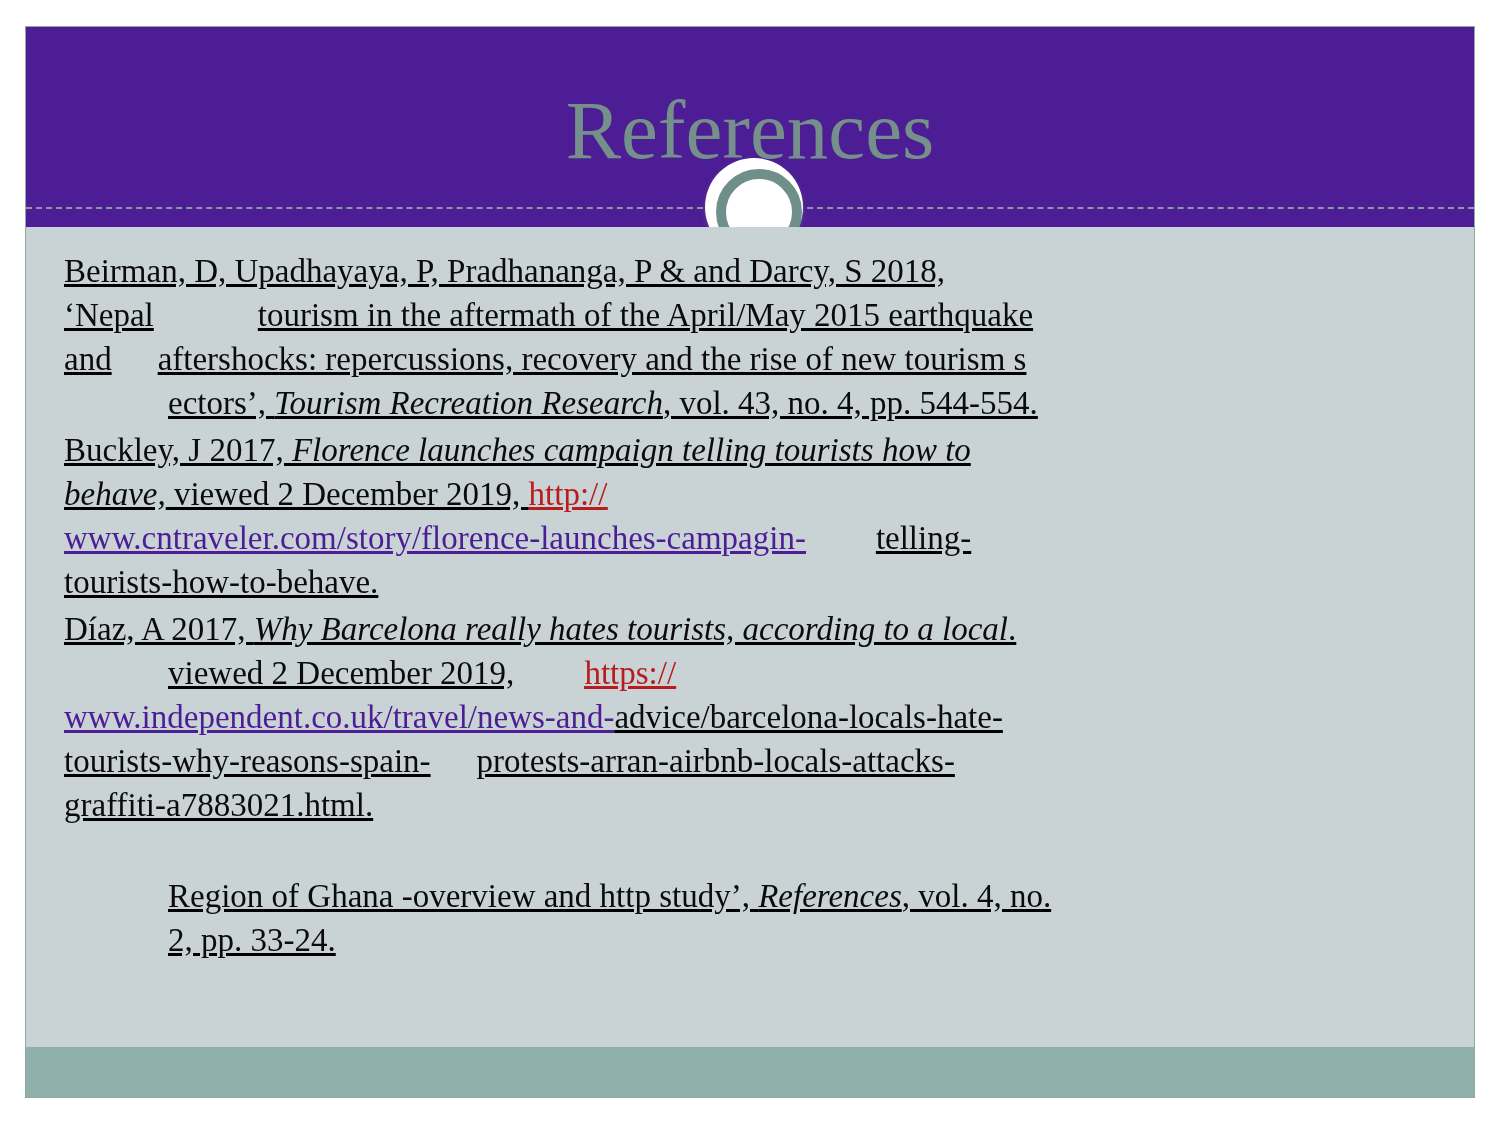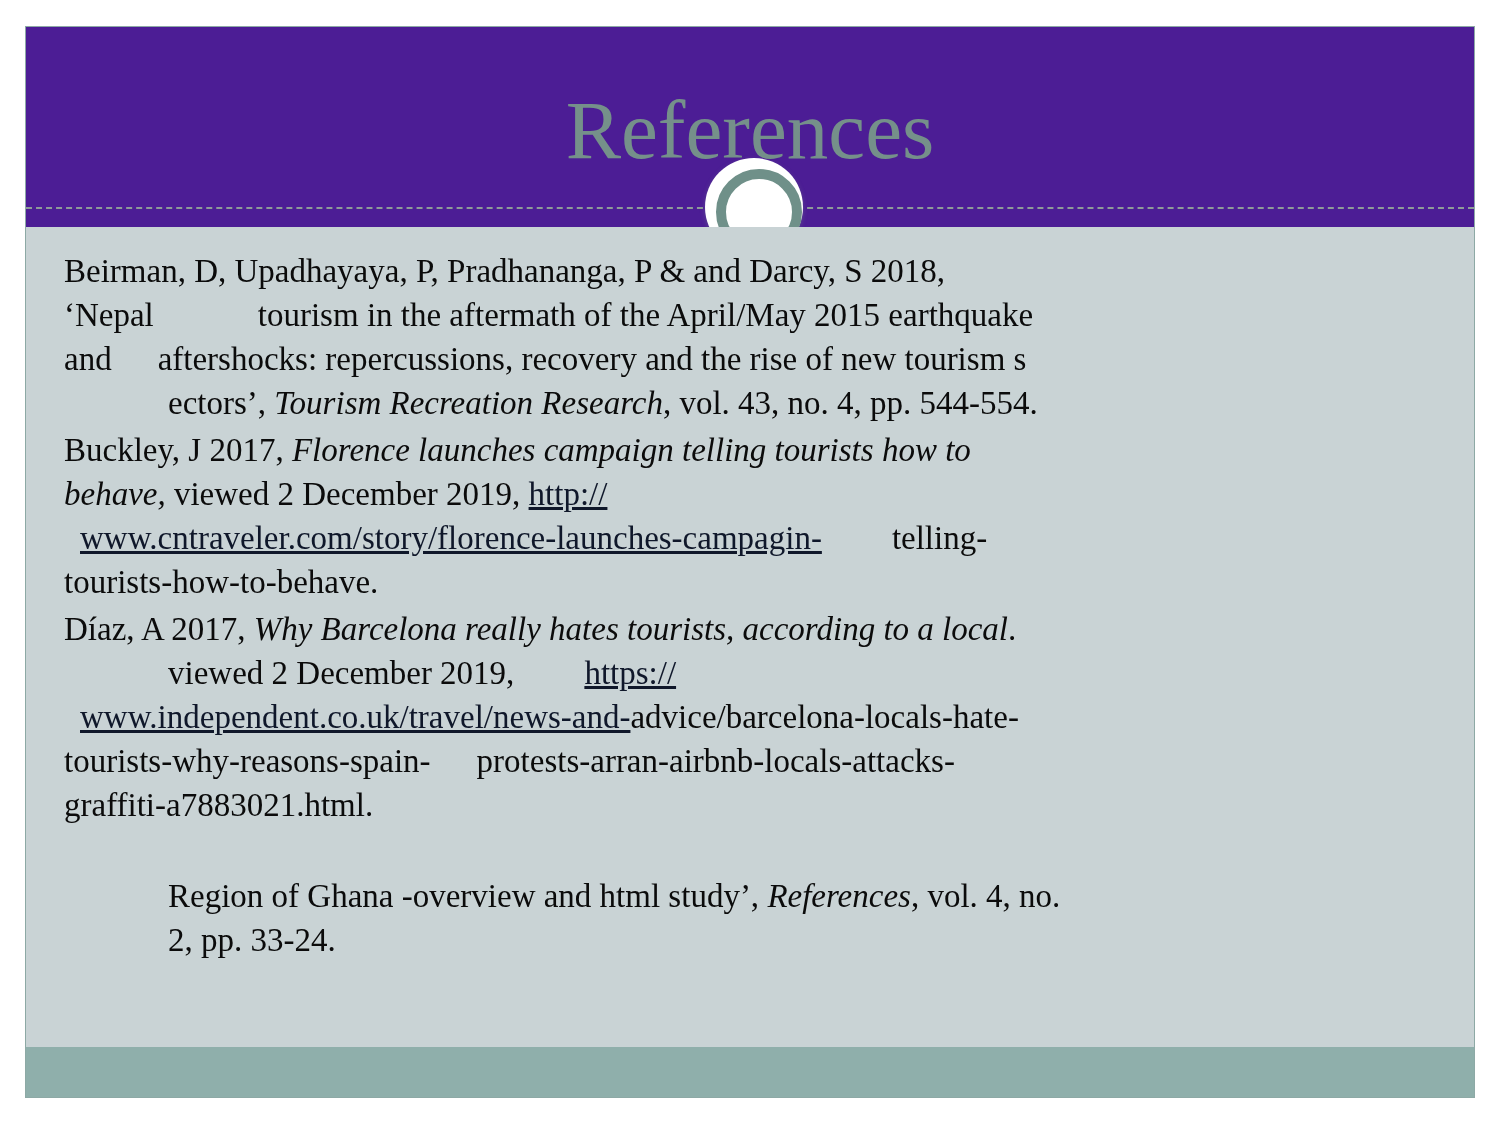--- a/index.html
+++ b/index.html
@@ -94,46 +94,46 @@
     height: 820px;
     background: #c9d3d5;
     padding: 22px 30px 0 38px;
     box-sizing: border-box;
   }
 
   .ref-list {
     margin: 0;
     padding: 0;
     list-style: none;
+    text-decoration: underline;
   }
   .ref-item {
     font-size: 33px;
     line-height: 44px;
     color: #0b0b0b;
     margin: 0 0 0 0;
     text-align: left;
     word-spacing: 0px;
   }
   .ref-item + .ref-item {
     margin-top: 3px;
   }
 
   .it { font-style: italic; }
   .tab { display: inline-block; width: 104px; }
   .tab-sm { display: inline-block; width: 70px; }
   .tab-xs { display: inline-block; width: 46px; }
 
   .lnk-blue {
-    color: #0f172a;
+    color: #b91c1c;
     text-decoration: underline;
   }
   .lnk-dark {
-    color: #0f172a;
+    color: #4c1d95;
     text-decoration: underline;
-    margin-left: 16px;
   }
 
   
   .bottom-band {
     position: absolute;
     left: 0;
     right: 0;
     top: 1020px;
     height: 51px;
     background: #8fafab;
@@ -153,19 +153,19 @@
   <div class="ornament">
     <div class="halo"></div>
     <div class="ring"></div>
   </div>
 
   <div class="body-zone">
     <ul class="ref-list" id="ref-list">
         <li class="ref-item"><span>Beirman, D, Upadhayaya, P, Pradhananga, P &amp; and Darcy, S 2018,</span><br><span>‘Nepal</span><span class="tab"></span><span>tourism in the aftermath of the April/May 2015 earthquake</span><br><span>and</span><span class="tab-xs"></span><span>aftershocks: repercussions, recovery and the rise of new tourism s</span><br><span class="tab"></span><span>ectors’, </span><span class="it">Tourism Recreation Research</span><span>, vol. 43, no. 4, pp. 544-554.</span></li>
         <li class="ref-item"><span>Buckley, J 2017, </span><span class="it">Florence launches campaign telling tourists how to</span><br><span class="it">behave,</span><span> viewed 2 December 2019,  </span><span class="lnk-blue">http://</span><br><span class="lnk-dark">www.cntraveler.com/story/florence-launches-campagin-</span><span class="tab-sm"></span><span>telling-</span><br><span>tourists-how-to-behave.</span></li>
         <li class="ref-item"><span>Díaz, A 2017, </span><span class="it">Why Barcelona really hates tourists, according to a local</span><span>.</span><br><span class="tab"></span><span>viewed 2 December 2019,</span><span class="tab-sm"></span><span class="lnk-blue">https://</span><br><span class="lnk-dark">www.independent.co.uk/travel/news-and-</span><span>advice/barcelona-locals-hate-</span><br><span>tourists-why-reasons-spain-</span><span class="tab-xs"></span><span>protests-arran-airbnb-locals-attacks-</span><br><span>graffiti-a7883021.html.</span></li>
-        <li class="ref-item"><br><span class="tab"></span><span>Region of Ghana -overview and html study’,  </span><span class="it">References</span><span>, vol. 4, no.</span><br><span class="tab"></span><span>2, pp. 33-24.</span></li>
+        <li class="ref-item"><br><span class="tab"></span><span>Region of Ghana -overview and http study’,  </span><span class="it">References</span><span>, vol. 4, no.</span><br><span class="tab"></span><span>2, pp. 33-24.</span></li>
       </ul>
   </div>
 
   <div class="bottom-band"></div>
 
 </div>
 
 </body></html>

